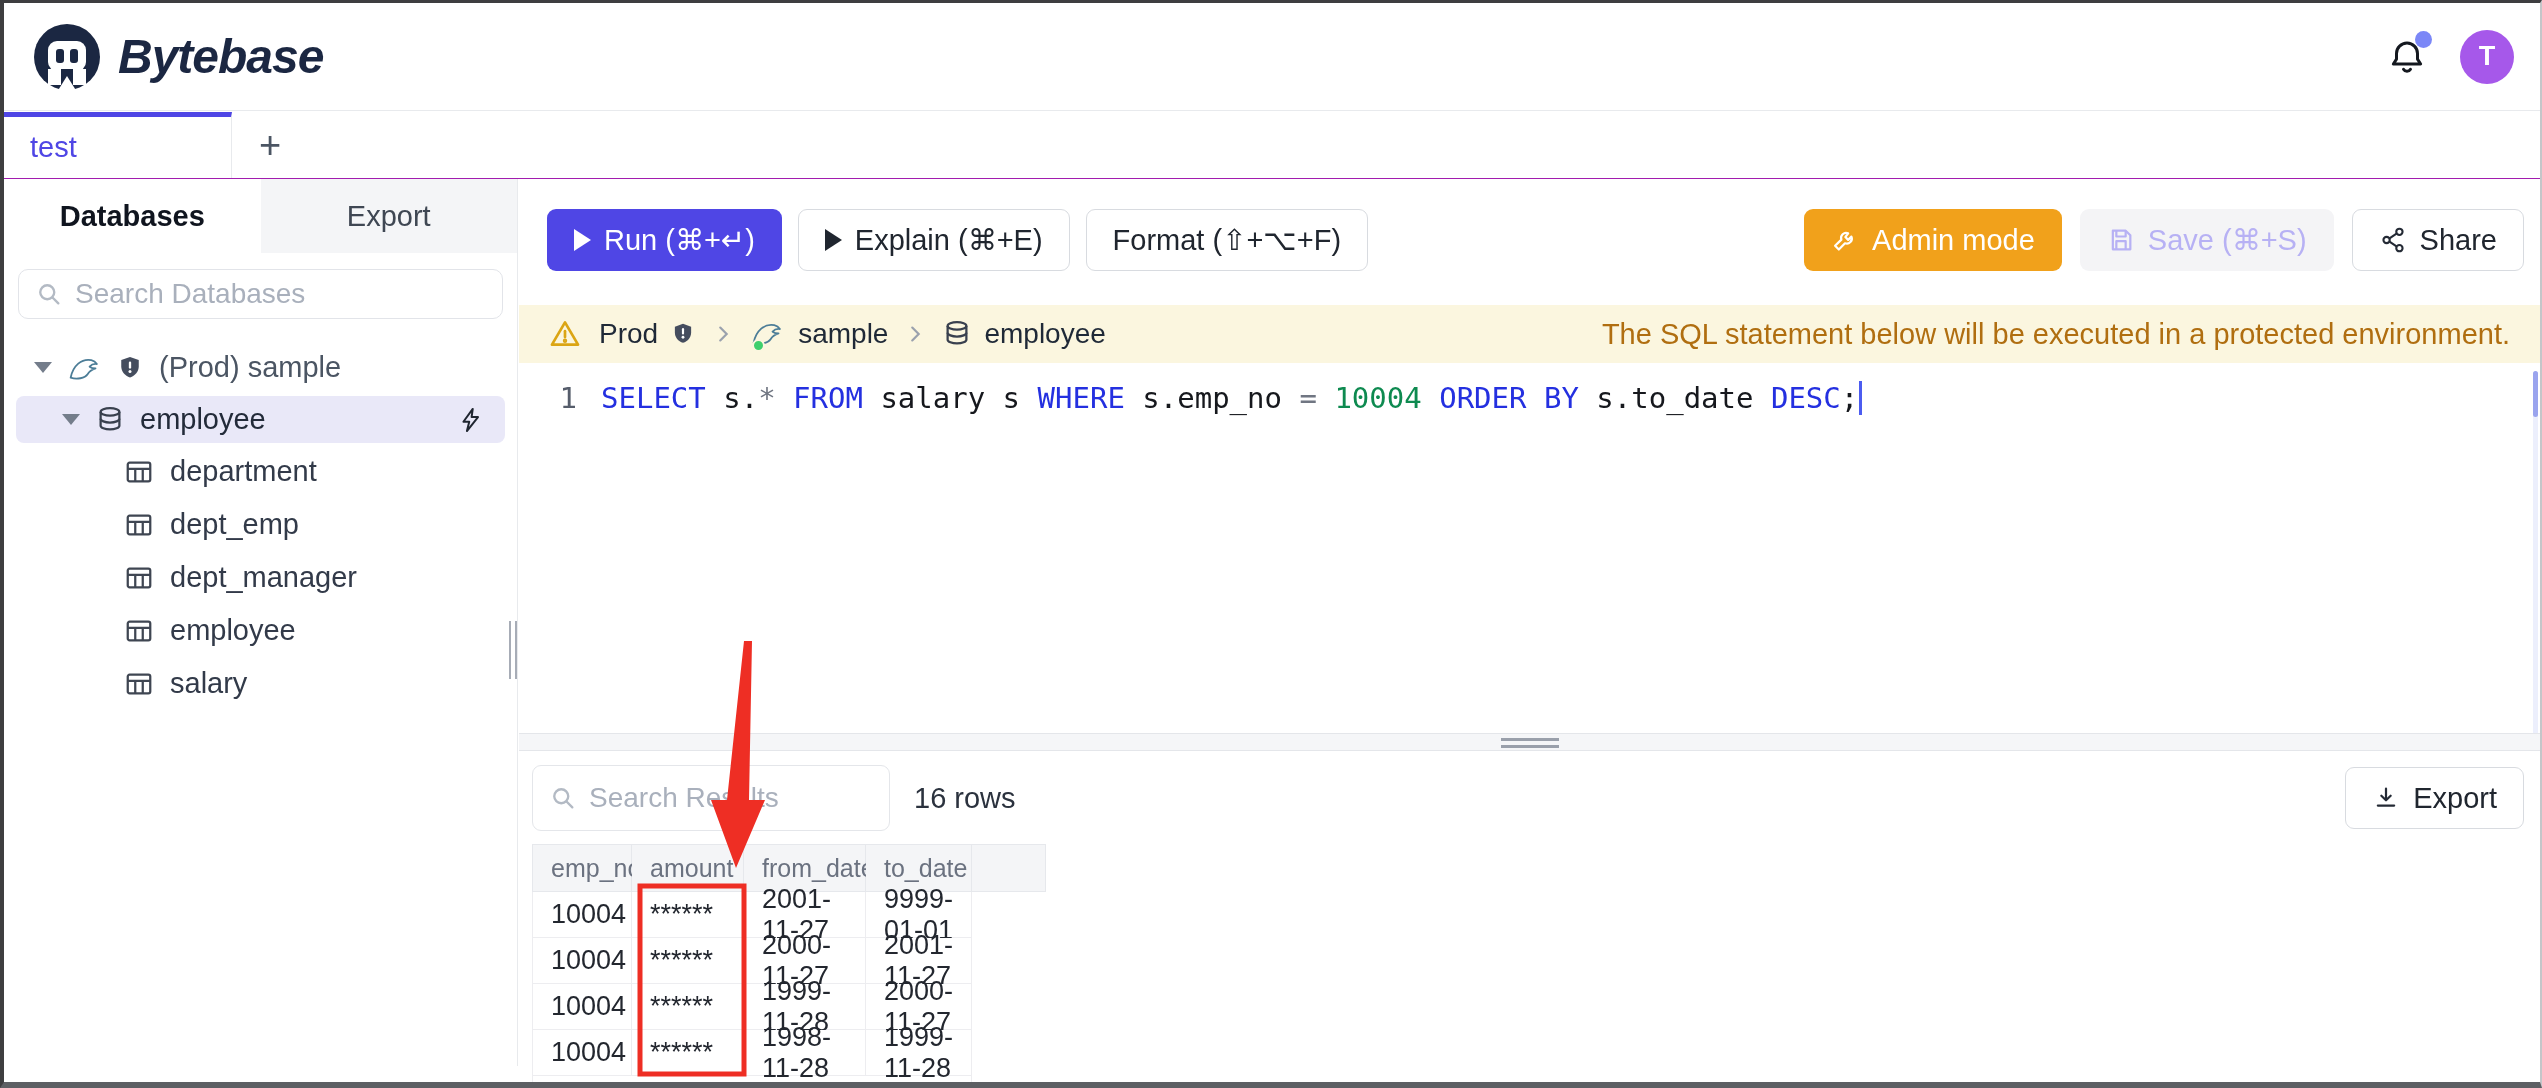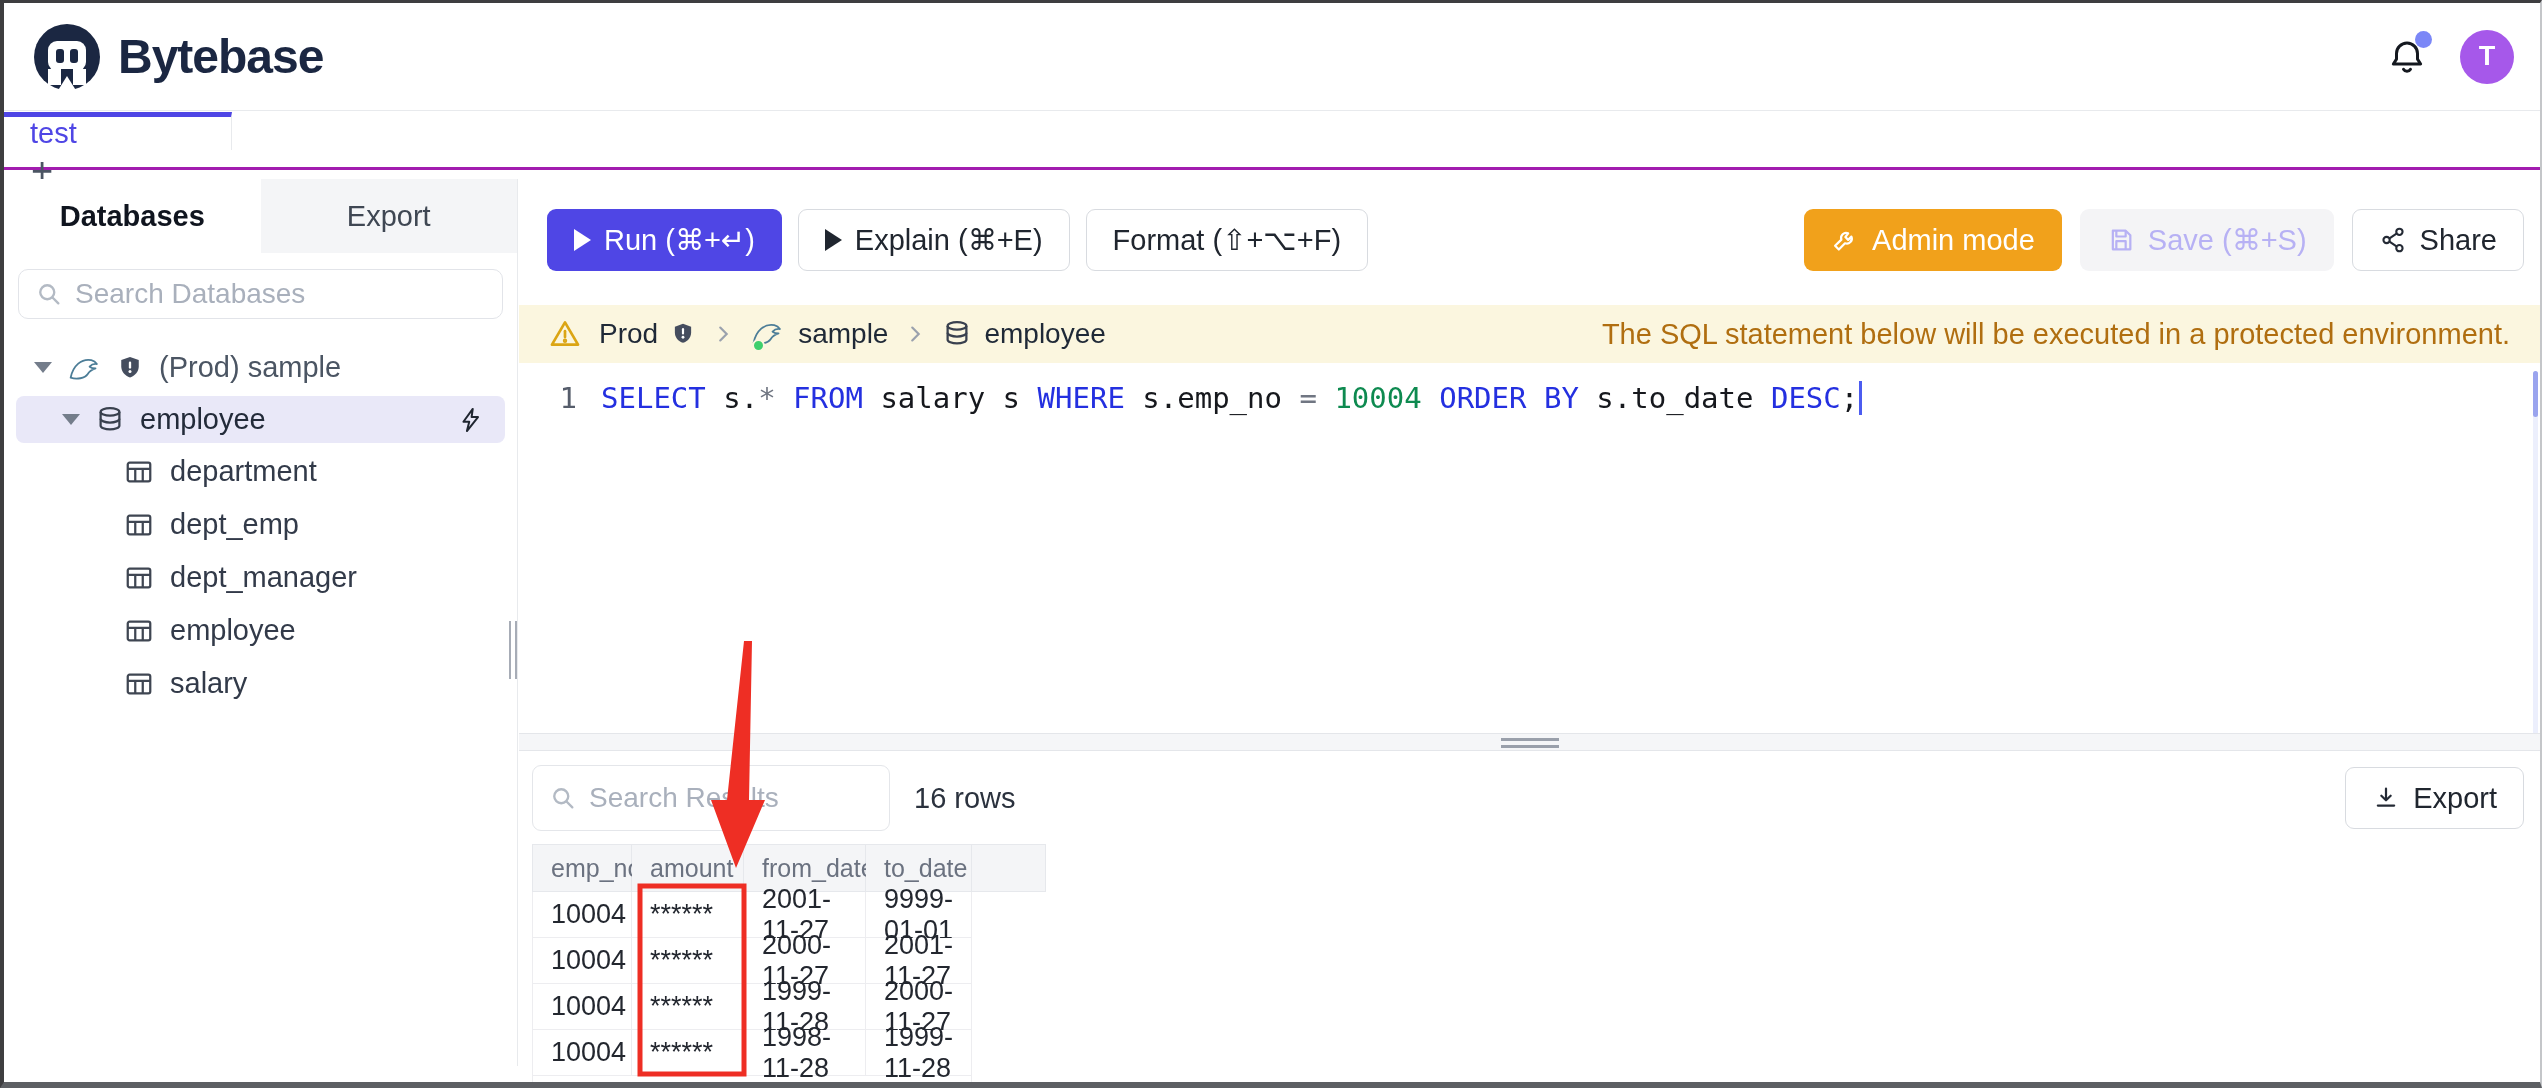--- a/index.html
+++ b/index.html
@@ -20,33 +20,33 @@
                 width:0; height:0; border-left:10px solid transparent; border-right:10px solid transparent;
                 border-bottom:16px solid #ffffff; }
   .logo-face { position:absolute; left:50%; top:17px; transform:translateX(-50%);
                width:38px; height:30px; background:#fff; border-radius:9px; }
   .logo-eye { position:absolute; top:8px; width:8px; height:14px; background:#1b2742; border-radius:3px; }
   .logo-eye.l { left:8px; } .logo-eye.r { right:8px; }
   .logo-legs { position:absolute; left:50%; top:45px; transform:translateX(-50%);
                width:38px; height:16px; background:#fff; }
   .logo-leg-gap { position:absolute; left:50%; top:0; transform:translateX(-50%);
                   width:12px; height:16px; background:#1b2742; }
-  .brand-name { font-size:48px; font-weight:800; color:#1b2742; letter-spacing:-1px; }
+  .brand-name { font-size:48px; font-weight:800; color:#1b2742; letter-spacing:-1px;font-style:italic; }
   .topnav { display:flex; align-items:center; gap:14px; margin-left:46px; }
   .topnav-item { font-size:30px; color:#16202f; padding:15px 25px; border-radius:12px; cursor:pointer; font-weight:500; }
   .topnav-item.active { background:#ececee; font-weight:600; }
   .top-actions { margin-left:auto; display:flex; align-items:center; gap:32px; padding-right:26px; }
   .bell-wrap { position:relative; width:42px; height:44px; cursor:pointer; }
   .bell-dot { position:absolute; right:-4px; top:-4px; width:17px; height:17px; border-radius:50%; background:#7b87f7; }
   .avatar { width:54px; height:54px; border-radius:50%; background:#a658ea; color:#fff;
             display:flex; align-items:center; justify-content:center; font-size:27px; font-weight:700; cursor:pointer; }
 
   
-  .tabbar { position:absolute; left:0; right:0; top:109px; height:58px; background:#fff;
-            border-bottom:3px solid #a21caf; display:flex;flex-direction:column; }
+  .tabbar { position:absolute; left:0; right:0; top:109px; height:67px; background:#fff;
+            border-bottom:1px solid #a21caf; display:flex; }
   .sheet-tab { width:228px; height:100%; border-top:5px solid #4f46e5; border-right:1px solid #e8eaed;
                display:flex; align-items:center; padding-left:26px; color:#4f46e5; font-size:29px; cursor:pointer; }
   .new-tab { width:76px; display:flex; align-items:center; justify-content:center;
              font-size:38px; color:#4b5563; cursor:pointer; font-weight:300; }
 
   
   .sidebar { position:absolute; left:0; top:176px; bottom:16px; width:514px; background:#fff;
              border-right:1px solid #e8eaed; }
   .side-tabs { display:flex; height:74px; background:#f4f5f7; }
   .side-tab { flex:1; display:flex; align-items:center; justify-content:center;

